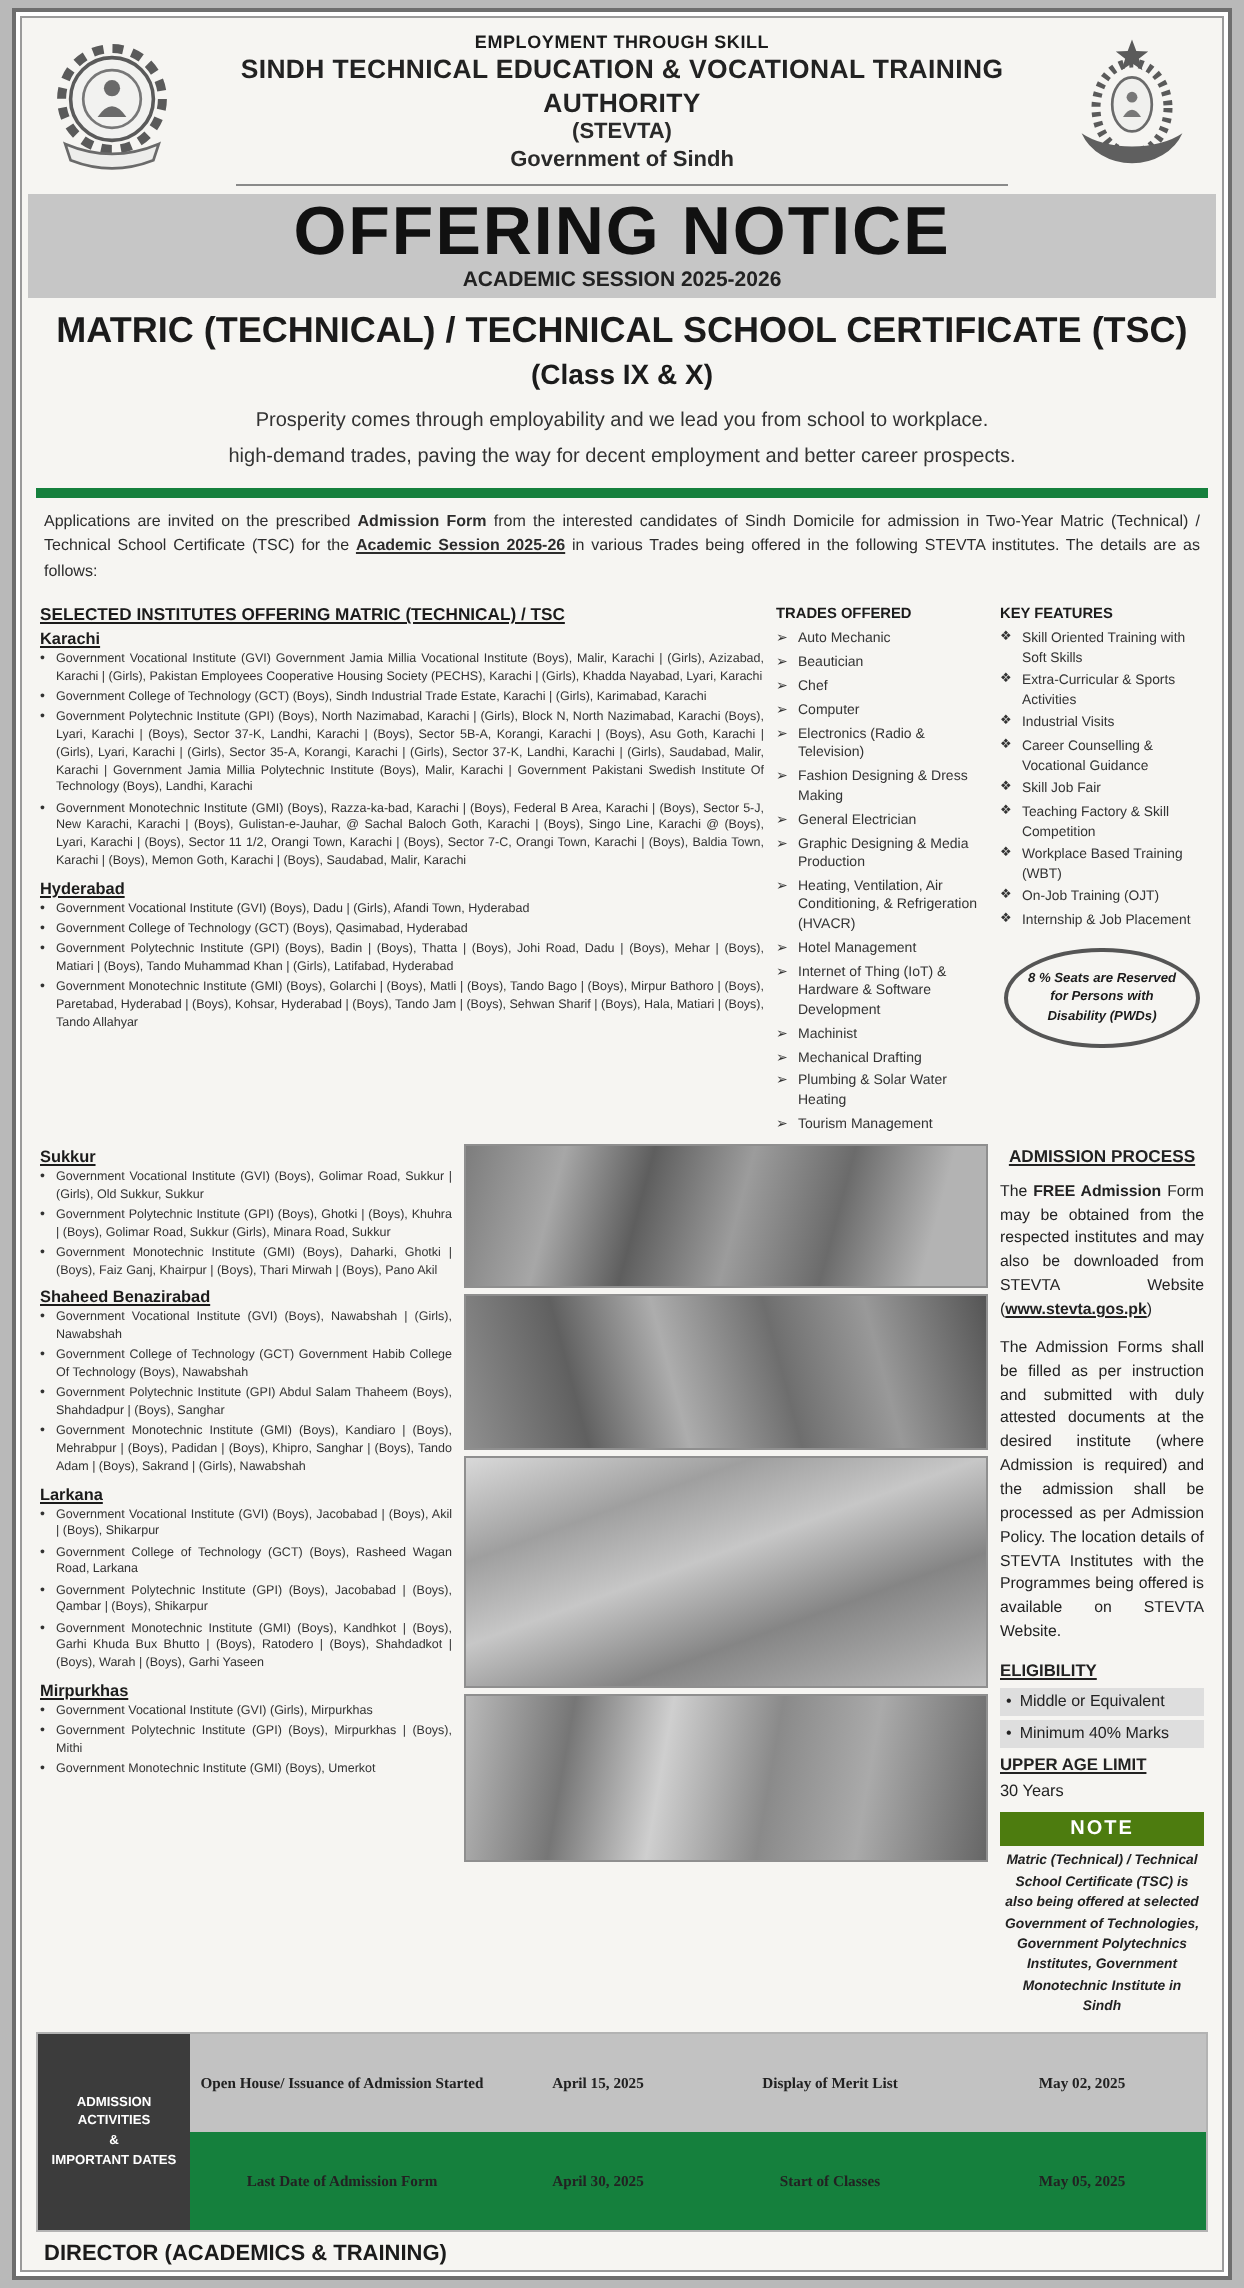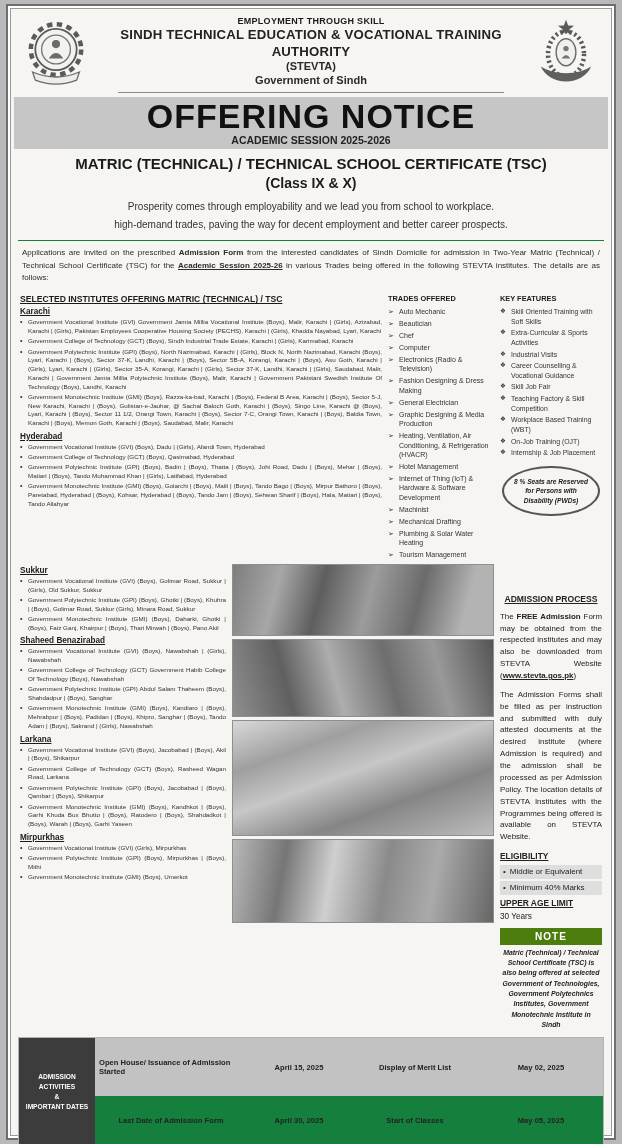--- a/index.html
+++ b/index.html
@@ -16,25 +16,25 @@
   .hdr-auth { font-size:13.2px; font-weight:700; letter-spacing:.2px; color:#222; }
   .hdr-abbr, .hdr-gov { font-size:11px; font-weight:600; color:#2a2a2a; }
   .hdr-rule { border:0; border-top:1.5px solid #8a8a8a; margin:4px 14px 0; }
 
   
   .band { background:#c6c6c6; margin:4px -4px 0; text-align:center; padding:2px 0 3px; }
   .band-title { font-size:34px; font-weight:800; letter-spacing:1px; color:#111; line-height:1.05; }
   .band-session { font-size:10.5px; font-weight:800; color:#222; }
 
   .program { text-align:center; margin-top:5px; line-height:1.3; }
-  .program-title { font-size:15px; font-weight:800; }
+  .program-title { font-size:18px; font-weight:800; }
   .program-class { font-size:14px; font-weight:800; }
   .taglines { text-align:center; margin-top:6px; line-height:1.75; font-size:10px; color:#333; }
 
-  .intro { border-top:1px solid #15803d; margin-top:7px; padding:6px 4px 5px; font-size:8px; line-height:1.55; text-align:justify; color:#2c2c2c; }
+  .intro { border-top:5px solid #15803d; margin-top:7px; padding:6px 4px 5px; font-size:8px; line-height:1.55; text-align:justify; color:#2c2c2c; }
   .intro b { font-weight:800; }
   .u { text-decoration:underline; }
 
   .gray-strip { height:8px; background:#c9c9c9; margin:2px -2px 3px; }
 
   
   .main { display:grid; grid-template-columns:206px 150px 106px 1fr; column-gap:6px; padding:0 2px; }
   .a-instHdr { grid-column:1/3; grid-row:1; }
   .a-tradesHdr { grid-column:3/4; grid-row:1; }
   .a-featHdr { grid-column:4/5; grid-row:1; }
@@ -59,33 +59,33 @@
 
   
   .photos { display:flex; flex-direction:column; gap:3px; height:362px; padding-top:2px; }
   .ph { border:1px solid #8f8f8f; }
   .ph1 { height:72px; background:linear-gradient(105deg,#7d7d7d 0%,#a7a7a7 18%,#5e5e5e 34%,#9c9c9c 52%,#6b6b6b 70%,#b3b3b3 88%); }
   .ph2 { height:78px; background:linear-gradient(75deg,#8f8f8f 0%,#606060 22%,#adadad 40%,#6e6e6e 60%,#999 78%,#555 100%); }
   .ph3 { height:116px; background:linear-gradient(160deg,#d9d9d9 0%,#9f9f9f 25%,#c7c7c7 45%,#858585 68%,#bdbdbd 100%); }
   .ph4 { height:84px; background:linear-gradient(100deg,#b9b9b9 0%,#767676 20%,#cfcfcf 38%,#8a8a8a 58%,#aaa 76%,#666 100%); }
 
   
-  .rcol { font-size:7.9px; line-height:1.5; color:#222;margin-top:29px; }
+  .rcol { font-size:7.9px; line-height:1.5; color:#222; }
   .rc-hdr { text-align:center; font-size:8.6px; font-weight:800; text-decoration:underline; margin:2px 0 5px; }
   .rc-p { text-align:justify; margin-bottom:7px; }
   .rc-sub { font-size:8.4px; font-weight:800; text-decoration:underline; margin-bottom:2px; }
   .elig-row { display:flex; gap:4px; background:#dedede; padding:1px 3px; margin-bottom:2px; font-size:8px; }
   .age-val { font-size:8.2px; margin-bottom:4px; }
   .note-hdr { background:#4d7c0f; color:#fff; text-align:center; font-size:10px; font-weight:700; letter-spacing:1px; padding:1px 6px; }
   .note-body { font-size:6.9px; font-weight:800; font-style:italic; text-align:center; line-height:1.5; padding:3px 1px; }
 
   
   .dtable { display:grid; grid-template-columns:76px 152px 104px 128px 1fr; margin:4px 0 0; border:1px solid #b3b3b3; }
   .d-corner { grid-row:1/3; background:#3c3c3c; color:#fff; font-size:6.6px; font-weight:800; text-align:center; display:flex; align-items:center; justify-content:center; white-space:pre-line; line-height:1.5; padding:2px; }
-  .d-cell { font-size:7.6px; font-weight:800; display:flex; align-items:center; justify-content:center; text-align:left; padding:20px 4px; min-height:25px; color:#222; }
+  .d-cell { font-size:7.6px; font-weight:800; display:flex; align-items:center; justify-content:center; text-align:left; padding:20px 4px; min-height:25px; color:#222;font-family:Liberation Serif, serif; }
   .row1 { background:#c2c2c2; }
   .row2 { background:#15803d; }
 
   .director { text-align:left; font-size:11px; font-weight:800; padding:5px 4px 2px; }
 
   .banner { background:#3f3f3f; color:#fff; text-align:center; font-size:12.3px; font-weight:800; line-height:1.45; padding:6px 8px; margin:3px 16px 0; }
 
   .contacts { display:grid; grid-template-columns:repeat(3,153px); justify-content:center; row-gap:13px; margin-top:10px; }
   .contact { text-align:center; font-size:9.6px; font-weight:800; line-height:1.35; padding:0 6px; }
   .contact:nth-child(2), .contact:nth-child(3), .contact:nth-child(5), .contact:nth-child(6) { border-left:1.5px solid #777; }

